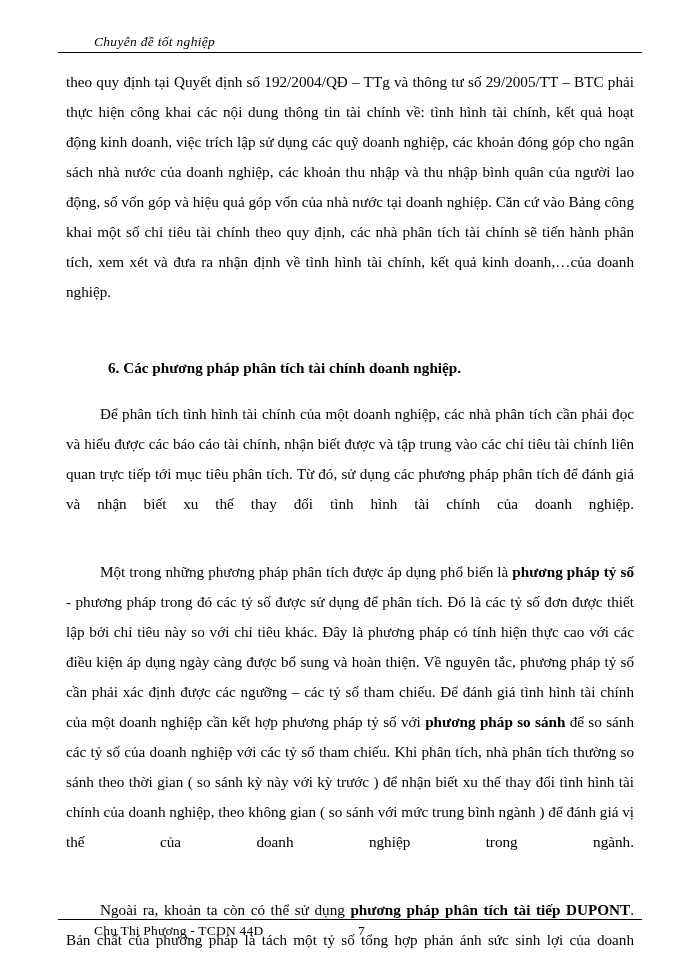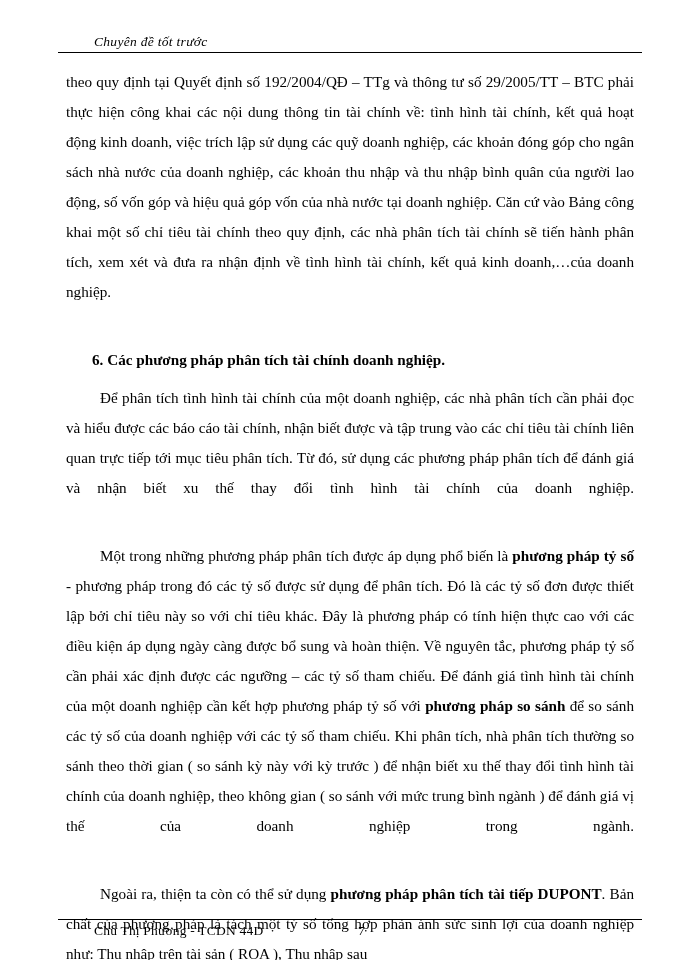--- a/index.html
+++ b/index.html
@@ -45,21 +45,21 @@
   }
   .indent {
     text-indent: 34px;
   }
   .p b, .b {
     font-weight: bold;
   }
   .heading {
     font-weight: bold;
     text-indent: 34px;
-    margin: 0;
+    margin: 16px;
   }
   .footer-wrap {
     position: absolute;
     left: 58px;
     right: 58px;
     bottom: 17px;
   }
   .footer-rule {
     border-bottom: 1.3px solid #000;
     margin-bottom: 3px;
@@ -85,34 +85,34 @@
   }
   .nojustify-after::after {
     display: none;
   }
 </style>
 </head>
 <body>
 
 <div class="page">
 
-  <div class="header">Chuyên đề tốt trước</div>
+  <div class="header">Chuyên đề tốt nghiệp</div>
   <div class="header-rule"></div>
 
   <div class="body-text">
 
     <p class="p">theo quy định tại Quyết định số 192/2004/QĐ – TTg và thông tư số 29/2005/TT – BTC phải thực hiện công khai các nội dung thông tin tài chính về: tình hình tài chính, kết quả hoạt động kinh doanh, việc trích lập sử dụng các quỹ doanh nghiệp, các khoản đóng góp cho ngân sách nhà nước của doanh nghiệp, các khoản thu nhập và thu nhập bình quân của người lao động, số vốn góp và hiệu quả góp vốn của nhà nước tại doanh nghiệp. Căn cứ vào Bảng công khai một số chỉ tiêu tài chính theo quy định, các nhà phân tích tài chính sẽ tiến hành phân tích, xem xét và đưa ra nhận định về tình hình tài chính, kết quả kinh doanh,…của doanh nghiệp.</p>
 
     <p class="heading nojustify-after">6. Các phương pháp phân tích tài chính doanh nghiệp.</p>
 
     <p class="p indent">Để phân tích tình hình tài chính của một doanh nghiệp, các nhà phân tích cần phải đọc và hiểu được các báo cáo tài chính, nhận biết được và tập trung vào các chỉ tiêu tài chính liên quan trực tiếp tới mục tiêu phân tích. Từ đó, sử dụng các phương pháp phân tích để đánh giá và nhận biết xu thế thay đổi tình hình tài chính của doanh nghiệp.</p>
 
     <p class="p indent"><span>Một trong những phương pháp phân tích được áp dụng phổ biến là </span><b>phương pháp tỷ số</b><span> - phương pháp trong đó các tỷ số được sử dụng để phân tích. Đó là các tỷ số đơn được thiết lập bởi chỉ tiêu này so với chỉ tiêu khác. Đây là phương pháp có tính hiện thực cao với các điều kiện áp dụng ngày càng được bổ sung và hoàn thiện. Về nguyên tắc, phương pháp tỷ số cần phải xác định được các ngưỡng – các tỷ số tham chiếu. Để đánh giá tình hình tài chính của một doanh nghiệp cần kết hợp phương pháp tỷ số với </span><b>phương pháp so sánh</b><span> để so sánh các tỷ số của doanh nghiệp với các tỷ số tham chiếu. Khi phân tích, nhà phân tích thường so sánh theo thời gian ( so sánh kỳ này với kỳ trước ) để nhận biết xu thế thay đổi tình hình tài chính của doanh nghiệp, theo không gian ( so sánh với mức trung bình ngành ) để đánh giá vị thế của doanh nghiệp trong ngành.</span></p>
 
-    <p class="p indent nojustify-after"><span>Ngoài ra, thiện ta còn có thể sử dụng </span><b>phương pháp phân tích tài tiếp DUPONT</b><span>. Bản chất của phương pháp là tách một tỷ số tổng hợp phản ánh sức sinh lợi của doanh nghiệp như: Thu nhập trên tài sản ( ROA ), Thu nhập sau</span></p>
+    <p class="p indent nojustify-after"><span>Ngoài ra, khoản ta còn có thể sử dụng </span><b>phương pháp phân tích tài tiếp DUPONT</b><span>. Bản chất của phương pháp là tách một tỷ số tổng hợp phản ánh sức sinh lợi của doanh nghiệp như: Thu nhập trên tài sản ( ROA ), Thu nhập sau</span></p>
 
   </div>
 
   <div class="footer-wrap">
     <div class="footer-rule"></div>
     <div class="footer">
       <span>Chu Thị Phương - TCDN 44D</span>
       <span class="page-num">7</span>
     </div>
   </div>

